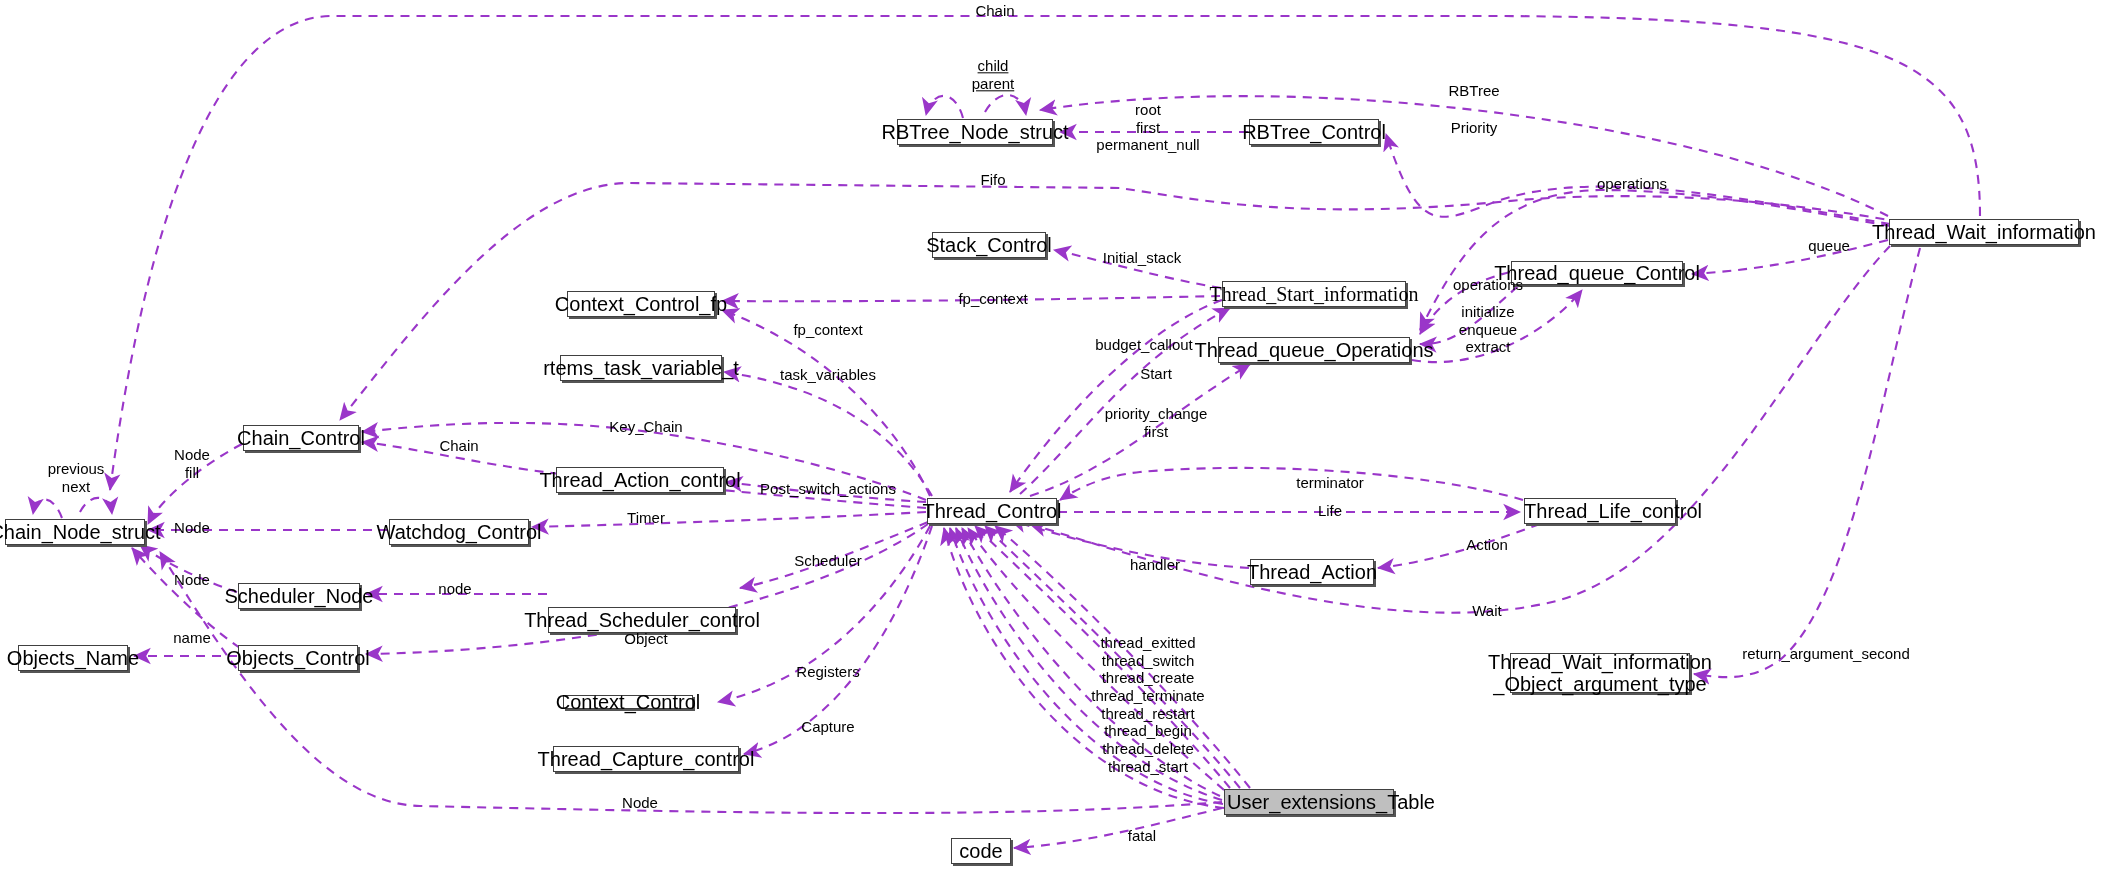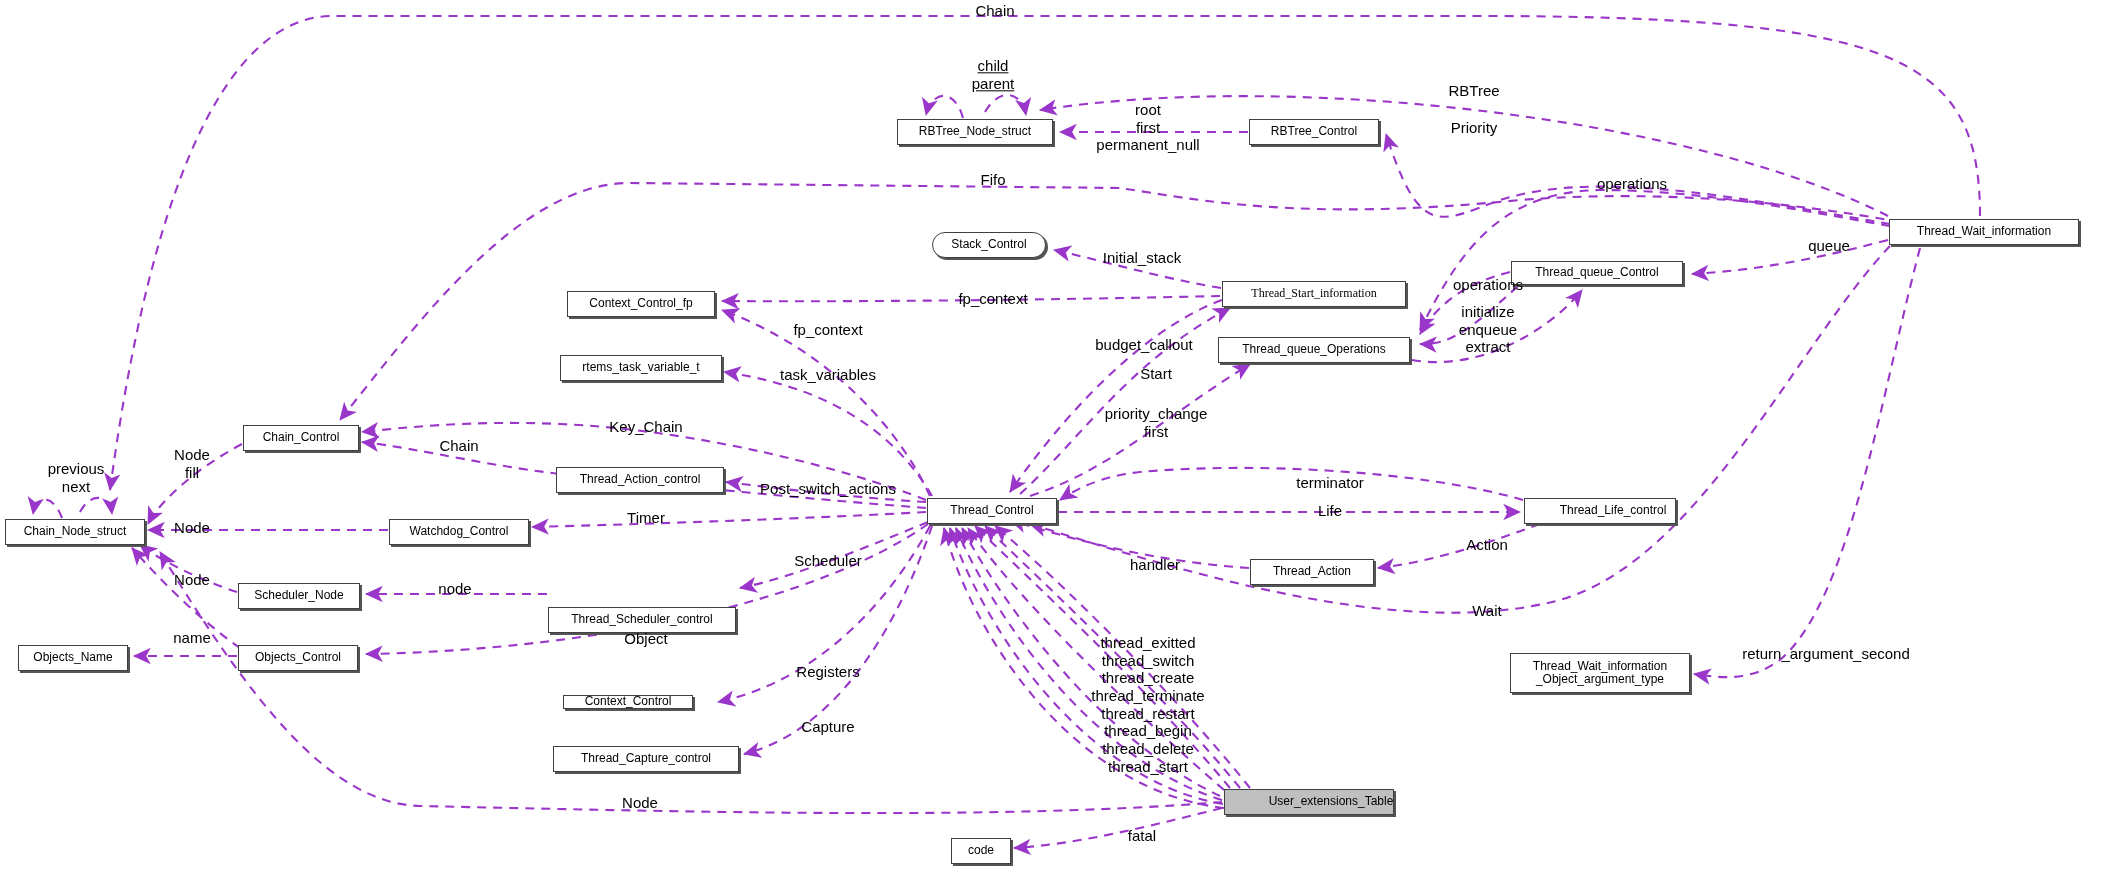--- a/index.html
+++ b/index.html
@@ -1,20 +1,20 @@
 <!DOCTYPE html>
 <html><head>
 <meta charset="utf-8">
 <style>
   html,body{margin:0;padding:0;background:#ffffff;}
   #canvas{position:relative;width:2119px;height:880px;background:#ffffff;
           font-family:"Liberation Sans","DejaVu Sans",sans-serif;overflow:hidden;}
   svg.edges{position:absolute;left:0;top:0;width:2119px;height:880px;}
   .node{position:absolute;box-sizing:border-box;border:1px solid #404040;
-        background:#ffffff;color:#000000;font-size:12px;line-height:1.1;
+        background:#ffffff;color:#000000;font-size:20px;line-height:1.1;
         display:flex;align-items:center;justify-content:center;
         white-space:pre;text-align:center;
         box-shadow:2px 2px 0 0 #555555;}
   .node.highlight{background:#bfbfbf;}
   .elabel{position:absolute;font-size:15px;color:#000000;white-space:pre;
           text-align:center;line-height:1.18;transform:translate(-50%,-50%);}
 </style>
 </head>
 <body>
 
@@ -126,21 +126,21 @@
       <div class="node" style="left: 243px; top: 425px; width: 116px; height: 26px;">Chain_Control</div>
       <div class="node" style="left: 238px; top: 583px; width: 122px; height: 26px;">Scheduler_Node</div>
       <div class="node" style="left: 238px; top: 645px; width: 120px; height: 26px;">Objects_Control</div>
       <div class="node" style="left: 389px; top: 519px; width: 140px; height: 26px;">Watchdog_Control</div>
       <div class="node" style="left: 567px; top: 291px; width: 148px; height: 26px;">Context_Control_fp</div>
       <div class="node" style="left: 560px; top: 355px; width: 162px; height: 26px;">rtems_task_variable_t</div>
       <div class="node" style="left: 556px; top: 467px; width: 168px; height: 26px;">Thread_Action_control</div>
       <div class="node" style="left: 548px; top: 583px; width: 188px; height: 26px; margin-top: 24px;">Thread_Scheduler_control</div>
       <div class="node" style="left: 563px; top: 695px; width: 130px; height: 14px;">Context_Control</div>
       <div class="node" style="left: 553px; top: 746px; width: 186px; height: 26px;">Thread_Capture_control</div>
-      <div class="node" style="left: 932px; top: 232px; width: 114px; height: 26px; border-radius: 13px;">Stack_Control</div>
+      <div class="node" style="left: 932px; top: 232px; width: 114px; height: 26px;">Stack_Control</div>
       <div class="node" style="left: 897px; top: 119px; width: 156px; height: 26px;">RBTree_Node_struct</div>
       <div class="node" style="left: 927px; top: 498px; width: 130px; height: 26px;">Thread_Control</div>
       <div class="node" style="left: 951px; top: 838px; width: 60px; height: 26px;">code</div>
       <div class="node" style="left: 1222px; top: 281px; width: 184px; height: 26px; font-family: Liberation Serif, serif;">Thread_Start_information</div>
       <div class="node" style="left: 1218px; top: 337px; width: 192px; height: 26px;">Thread_queue_Operations</div>
       <div class="node" style="left: 1249px; top: 119px; width: 130px; height: 26px;">RBTree_Control</div>
       <div class="node" style="left: 1250px; top: 559px; width: 124px; height: 26px;">Thread_Action</div>
       <div class="node highlight" style="left: 1224px; top: 789px; width: 170px; height: 26px; padding-left: 44px;">User_extensions_Table</div>
       <div class="node" style="left: 1511px; top: 261px; width: 172px; height: 24px;">Thread_queue_Control</div>
       <div class="node" style="left: 1524px; top: 498px; width: 152px; height: 26px; padding-left: 26px;">Thread_Life_control</div>

